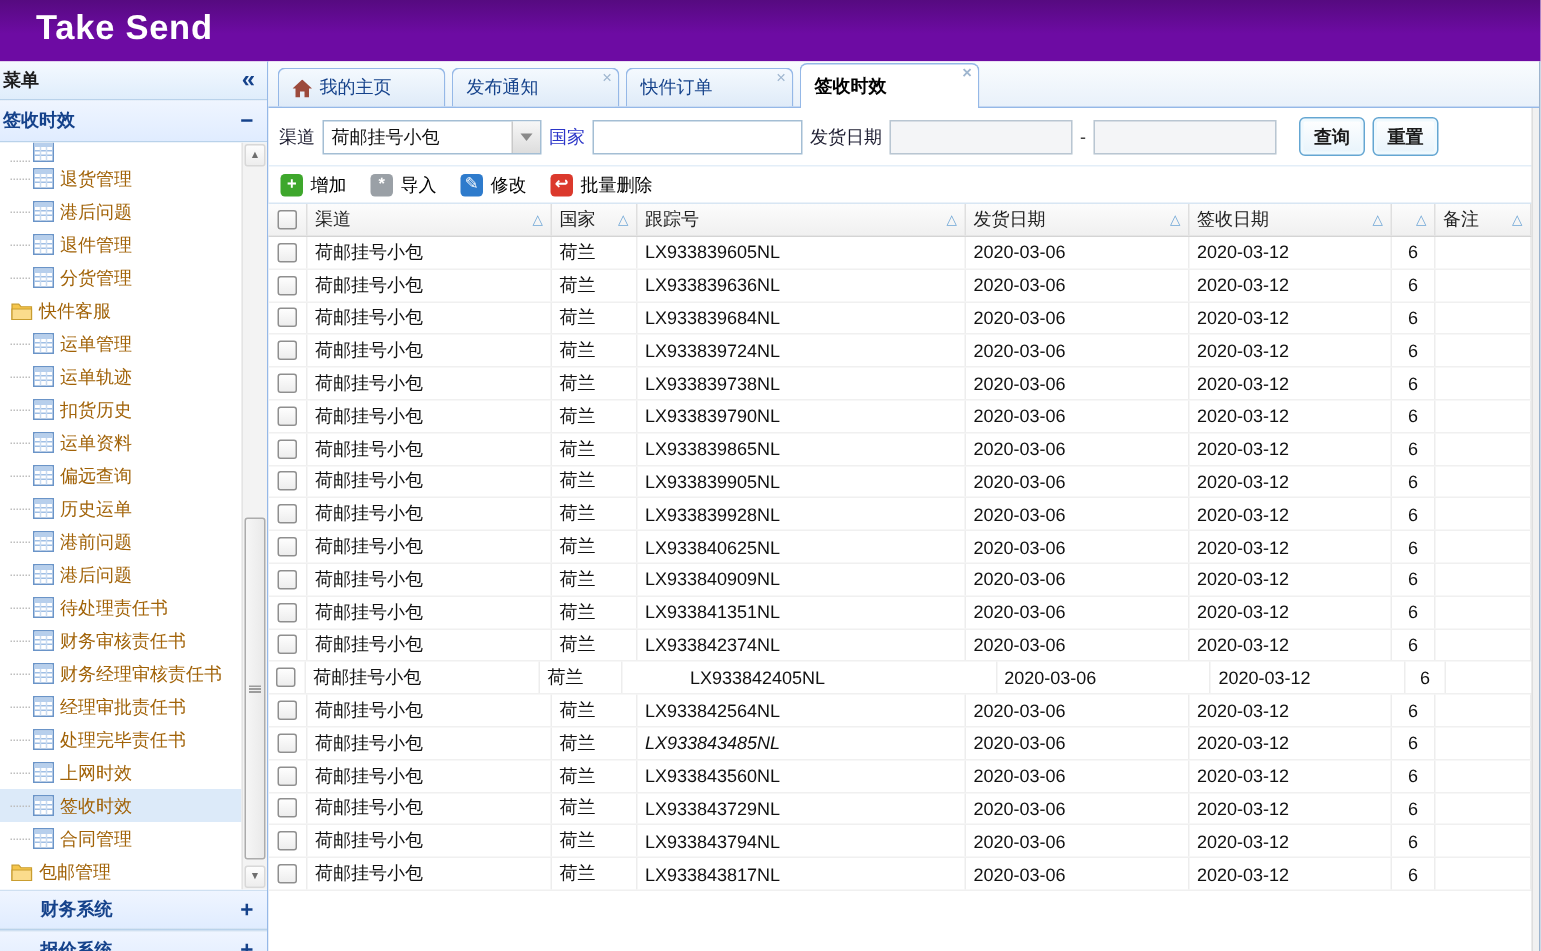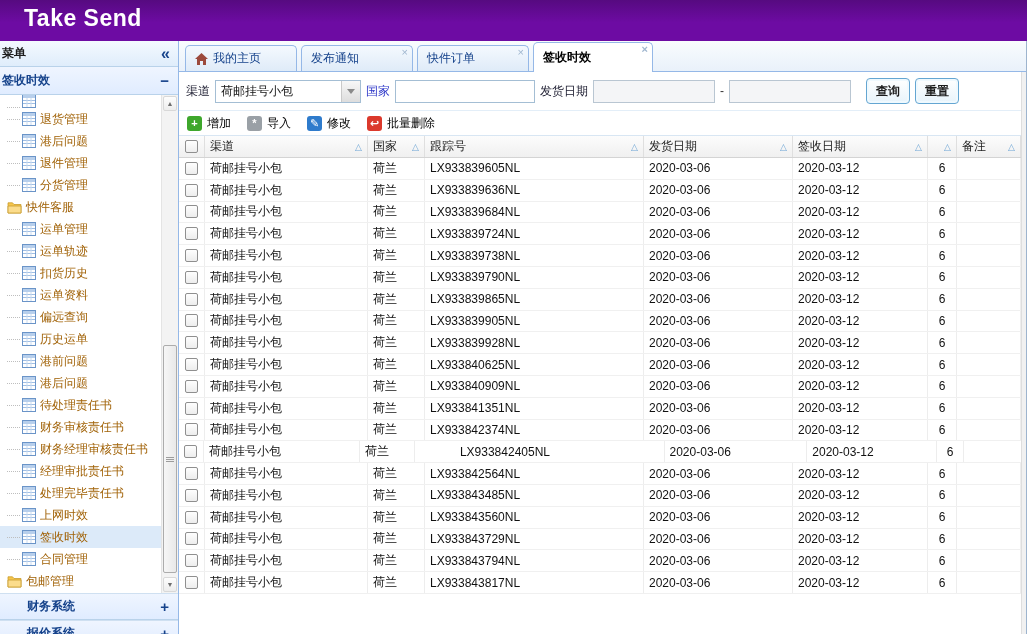--- a/index.html
+++ b/index.html
@@ -703,21 +703,21 @@
         <div class="gcell" style="width: 135px;">2020-03-12</div>
         <div class="gcell center" style="width: 29px;">6</div>
         <div class="gcell" style="width: 64px;"></div>
       </div>
       <div class="grow">
         <div class="gcell center" style="width: 26px;">
           <span class="cb"></span>
         </div>
         <div class="gcell" style="width: 163px;">荷邮挂号小包</div>
         <div class="gcell" style="width: 57px;">荷兰</div>
-        <div class="gcell" style="width: 219px;">LX933843485NL</div>
+        <div class="gcell" style="width: 219px; font-style: italic;">LX933843485NL</div>
         <div class="gcell" style="width: 149px;">2020-03-06</div>
         <div class="gcell" style="width: 135px;">2020-03-12</div>
         <div class="gcell center" style="width: 29px;">6</div>
         <div class="gcell" style="width: 64px;"></div>
       </div>
       <div class="grow">
         <div class="gcell center" style="width: 26px;">
           <span class="cb"></span>
         </div>
         <div class="gcell" style="width: 163px;">荷邮挂号小包</div>

